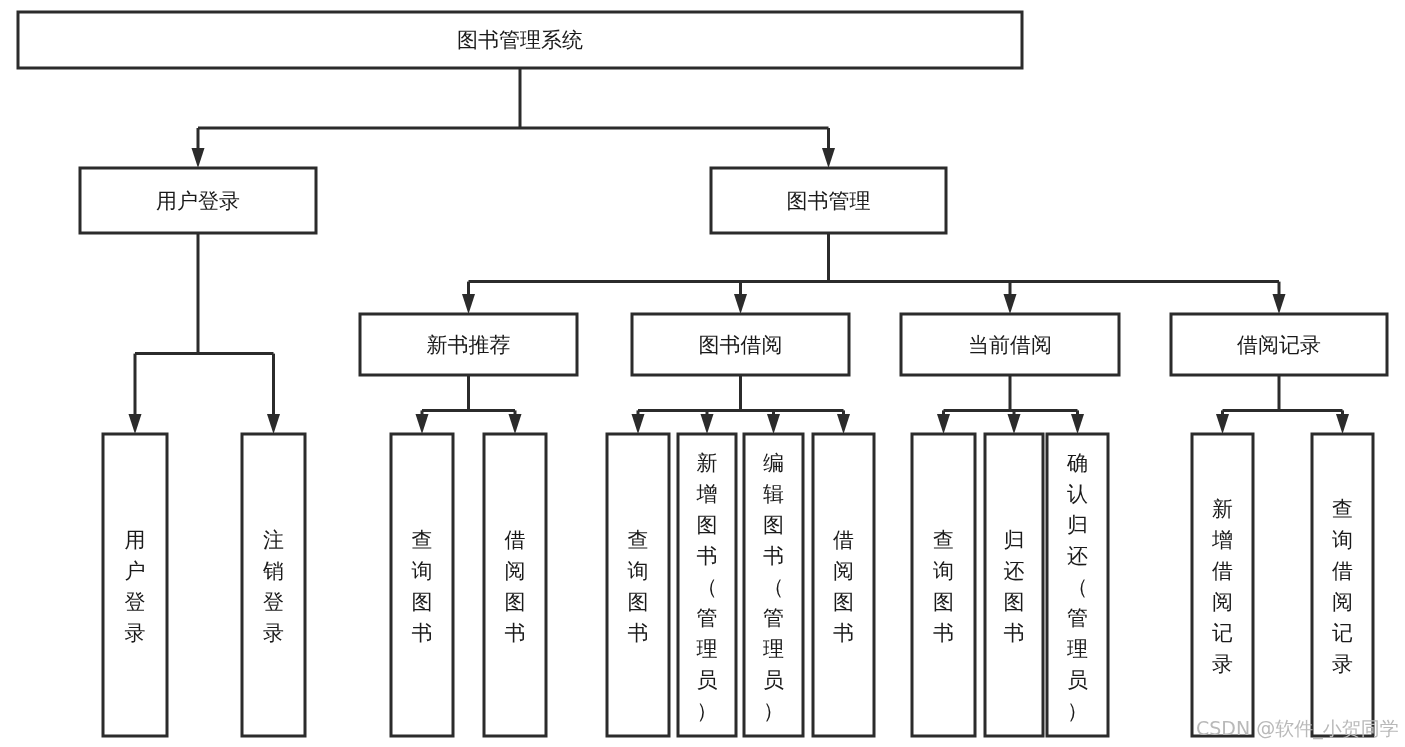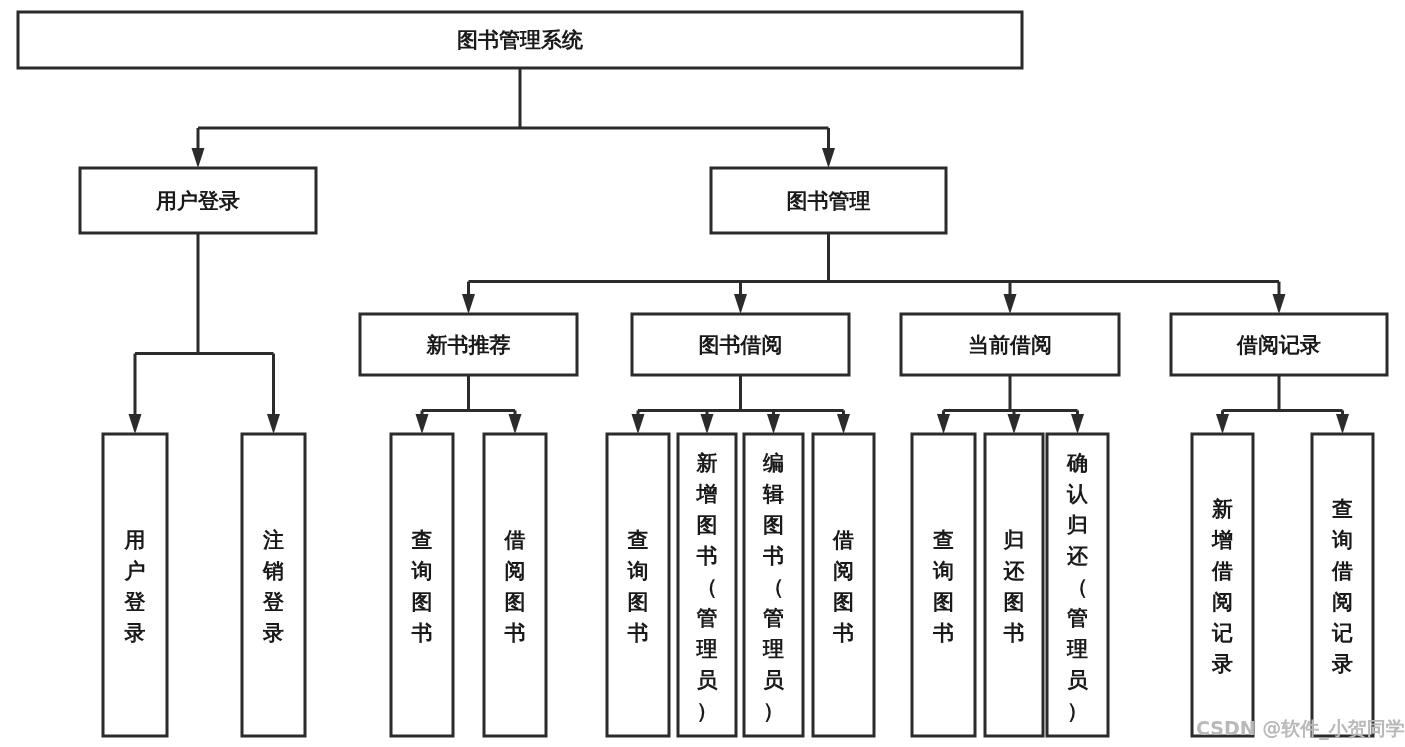--- a/index.html
+++ b/index.html
@@ -12,21 +12,20 @@
     width: 1405px;
     height: 747px;
     overflow: hidden;
     font-family: "DejaVu Sans", "Liberation Sans", sans-serif;
   }
   #diagram-root {
     position: relative;
     width: 1362px;
     height: 747px;
     background: #ffffff;
-    font-weight: bold;
   }
   svg.diagram-canvas {
     position: absolute;
     top: 0;
     left: 0;
     width: 1405px;
     height: 747px;
     display: block;
   }
   .node-rect {

